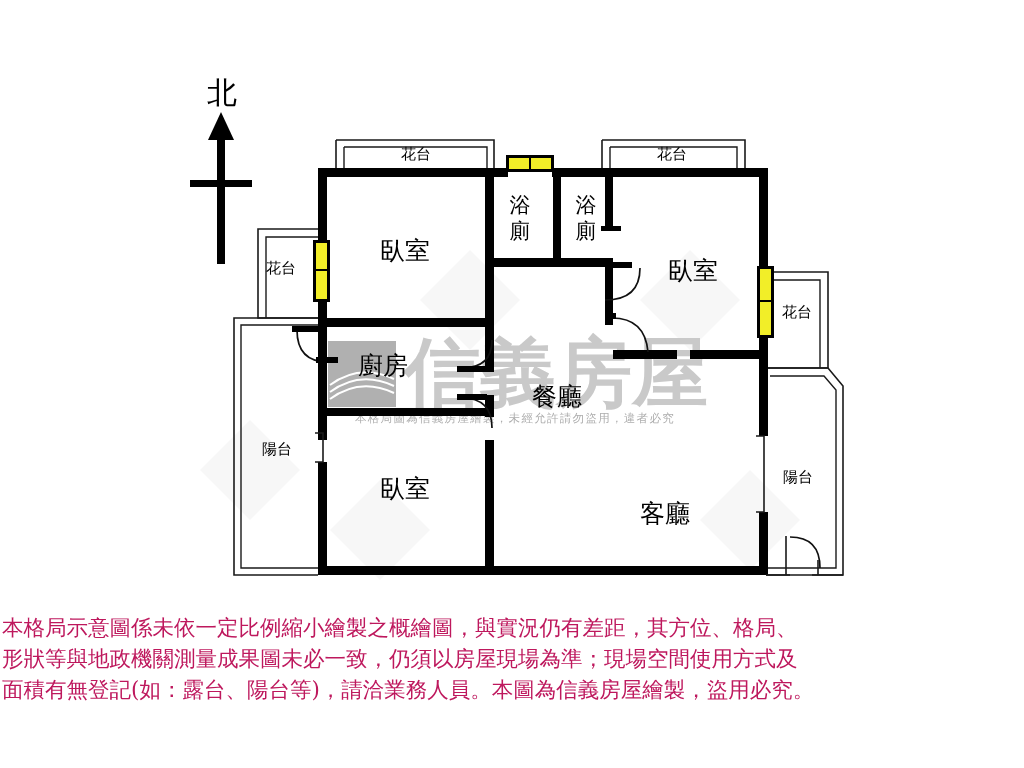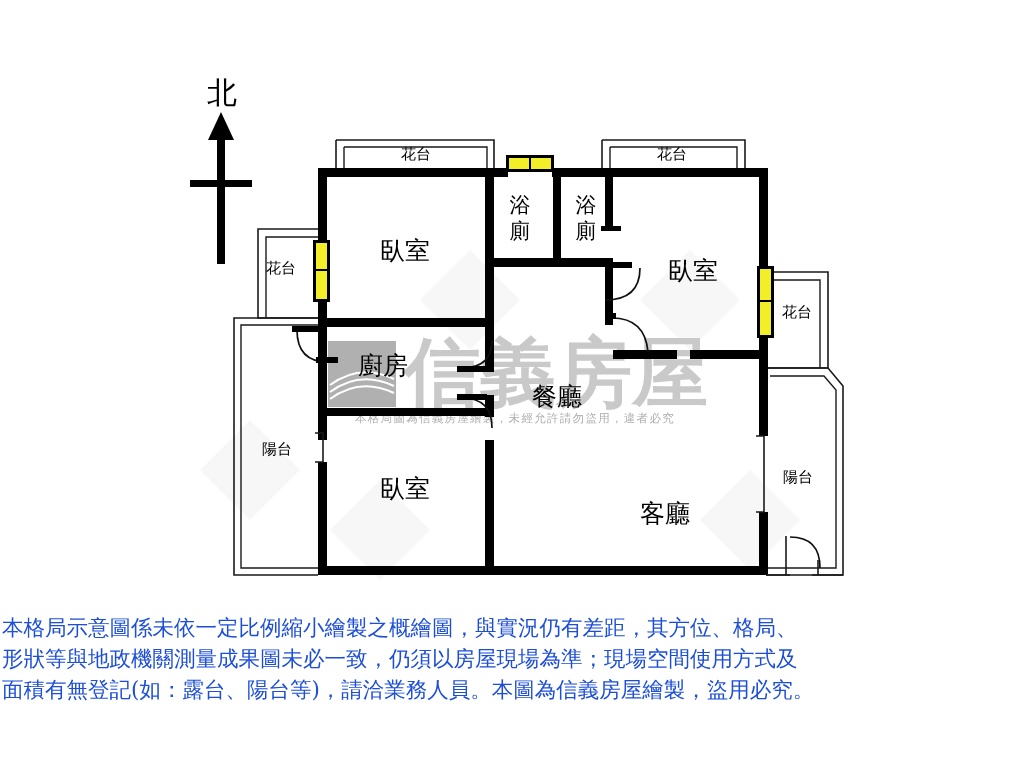--- a/index.html
+++ b/index.html
@@ -82,21 +82,21 @@
   #disclaimer {
     position: absolute;
     left: 0;
     top: 612px;
     width: 1024px;
     padding: 0 2px;
     box-sizing: border-box;
     font-family: "DejaVu Serif", serif;
     font-size: 21.5px;
     line-height: 31px;
-    color: #1d4ed8;
+    color: #be185d;
     letter-spacing: 0px;
     text-align: left;
     white-space: pre-line;
   }
 </style>
 </head>
 <body>
 
 <div id="plan-root">
   <svg class="plan-svg" viewBox="0 0 1024 768">

